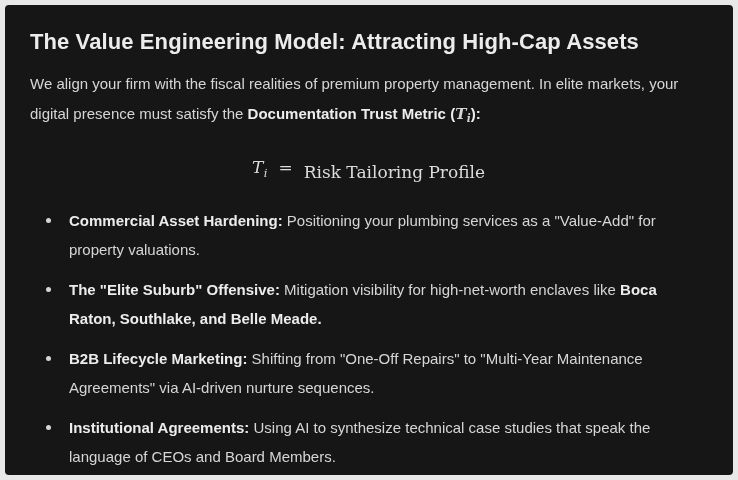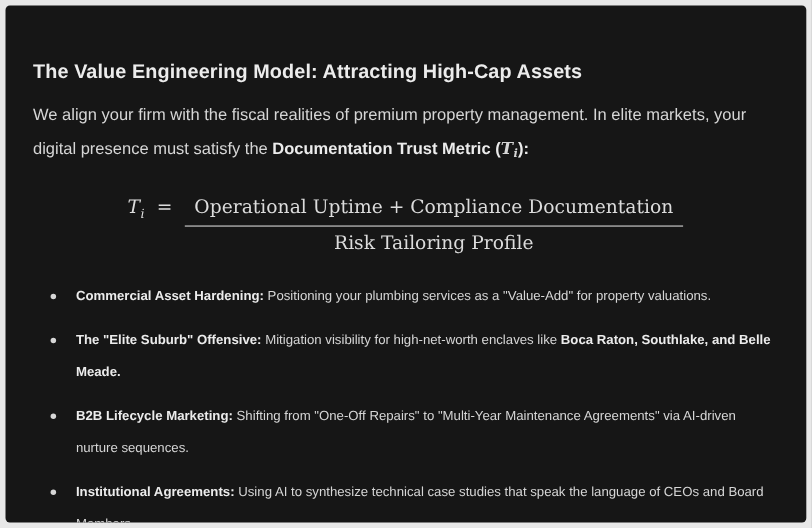--- a/index.html
+++ b/index.html
@@ -16,26 +16,25 @@
   }
   .card {
     width: 100%; height: 470px;
     background: #161616;
     border-radius: 4px;
     padding: 24px 26px 18px 25px;
     color: #d6d6d6;
     overflow: hidden;
   }
   h1.title {
-    font-size: 18px;
+    font-size: 22px;
     font-weight: 700;
     color: #ececec;
     letter-spacing: 0.1px;
     margin-bottom: 14px;
-    margin-top: 26px;
   }
   p.intro {
     font-size: 15px;
     line-height: 30px;
     color: #d6d6d6;
     max-width: 690px;
   }
   .bold { font-weight: 700; color: #ececec; }
   
   .imath {
@@ -80,21 +79,21 @@
   }
   .frac .den { padding-top: 5px; }
   ul.bullets {
     list-style: none;
     padding-left: 16px;
     max-width: 690px;
   }
   ul.bullets li {
     position: relative;
     padding-left: 23px;
-    font-size: 12px;
+    font-size: 15px;
     line-height: 29px;
     margin-bottom: 11px;
     color: #d6d6d6;
   }
   ul.bullets li::before {
     content: "";
     position: absolute;
     left: 0;
     top: 11.5px;
     width: 5px;
@@ -110,21 +109,20 @@
   <div class="card">
 
     <h1 class="title">The Value Engineering Model: Attracting High-Cap Assets</h1>
 
     <p class="intro"><span>We align your firm with the fiscal realities of premium property management. In elite markets, your digital presence must satisfy the </span><span class="bold">Documentation Trust Metric (</span><span class="imath"><span>T</span><span class="sub">i</span></span><span class="bold">):</span></p>
 
     <div class="formula">
       <span class="math-lhs"><span class="mvar">T</span><span class="msub">i</span></span>
       <span class="meq">=</span>
       <span class="frac">
-        <span class="num">Operational Uptime + Compliance Documentation</span>
         <span class="den">Risk Tailoring Profile</span>
       </span>
     </div>
 
     <ul class="bullets">
         <li><span class="bold">Commercial Asset Hardening:</span><span> Positioning your plumbing services as a "Value-Add" for property valuations.</span></li>
         <li><span class="bold">The "Elite Suburb" Offensive:</span><span> Mitigation visibility for high-net-worth enclaves like </span><span class="bold">Boca Raton, Southlake, and Belle Meade.</span></li>
         <li><span class="bold">B2B Lifecycle Marketing:</span><span> Shifting from "One-Off Repairs" to "Multi-Year Maintenance Agreements" via AI-driven nurture sequences.</span></li>
         <li><span class="bold">Institutional Agreements:</span><span> Using AI to synthesize technical case studies that speak the language of CEOs and Board Members.</span></li>
       </ul>

